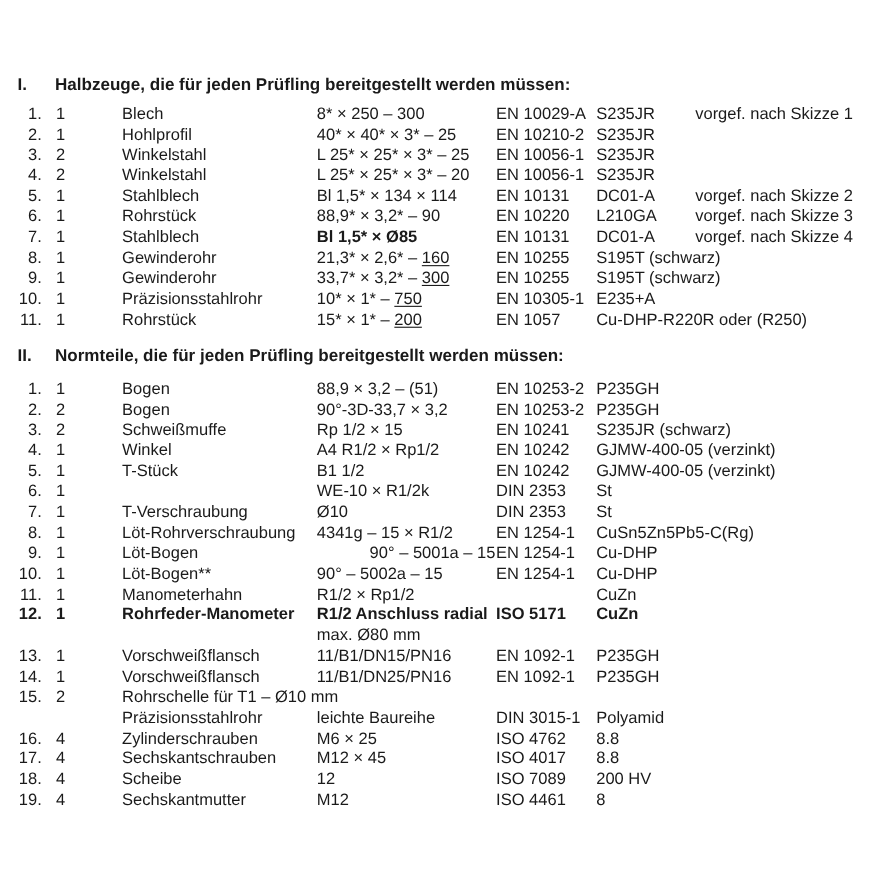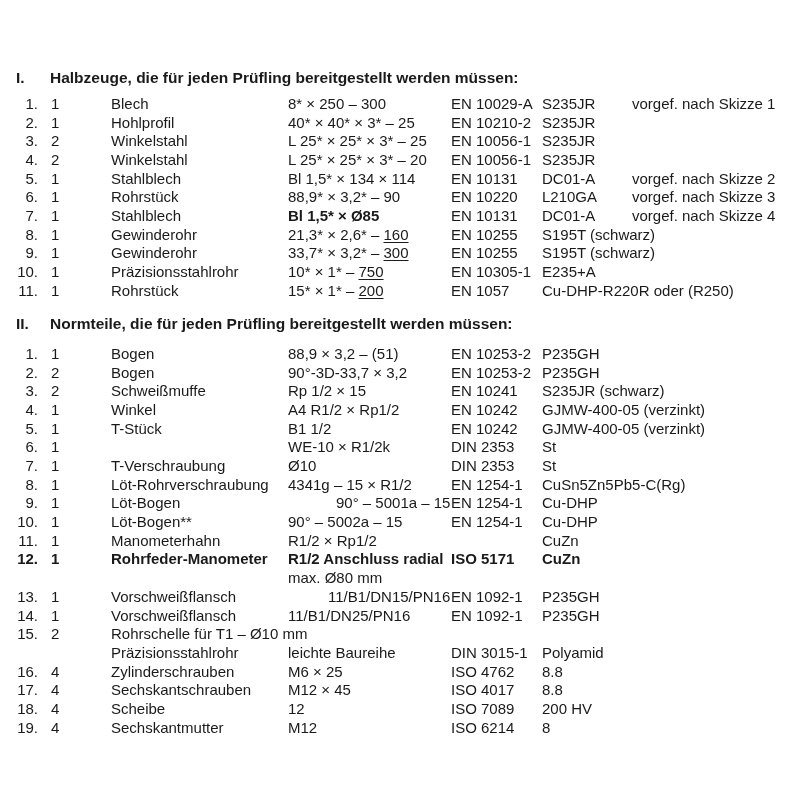--- a/index.html
+++ b/index.html
@@ -245,21 +245,21 @@
         <span class="c-name"></span>
         <span class="c-dim"><span style="white-space: pre;">max. Ø80 mm</span><u></u></span>
         <span class="c-std"></span>
         <span class="c-mat"></span>
         <span class="c-rem"></span>
       </div>
       <div class="row" style="top: 587.84px;">
         <span class="c-num">13.</span>
         <span class="c-qty">1</span>
         <span class="c-name">Vorschweißflansch</span>
-        <span class="c-dim"><span style="white-space: pre; margin-left: 40px;">11/B1/DN15/PN16</span><u></u></span>
+        <span class="c-dim"><span style="white-space: pre;">11/B1/DN15/PN16</span><u></u></span>
         <span class="c-std">EN 1092-1</span>
         <span class="c-mat">P235GH</span>
         <span class="c-rem"></span>
       </div>
       <div class="row" style="top: 606.52px;">
         <span class="c-num">14.</span>
         <span class="c-qty">1</span>
         <span class="c-name">Vorschweißflansch</span>
         <span class="c-dim"><span style="white-space: pre;">11/B1/DN25/PN16</span><u></u></span>
         <span class="c-std">EN 1092-1</span>
@@ -309,18 +309,18 @@
         <span class="c-dim"><span style="white-space: pre;">12</span><u></u></span>
         <span class="c-std">ISO 7089</span>
         <span class="c-mat">200 HV</span>
         <span class="c-rem"></span>
       </div>
       <div class="row" style="top: 718.6px;">
         <span class="c-num">19.</span>
         <span class="c-qty">4</span>
         <span class="c-name">Sechskantmutter</span>
         <span class="c-dim"><span style="white-space: pre;">M12</span><u></u></span>
-        <span class="c-std">ISO 6214</span>
+        <span class="c-std">ISO 4461</span>
         <span class="c-mat">8</span>
         <span class="c-rem"></span>
       </div>
     </div>
   </div>
 
 </body></html>

